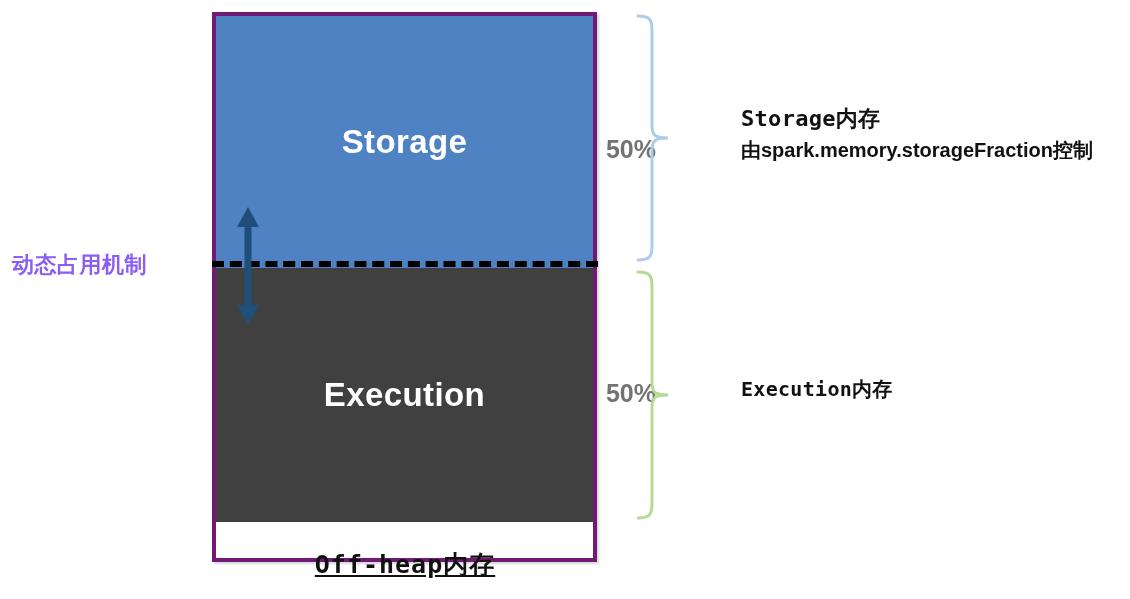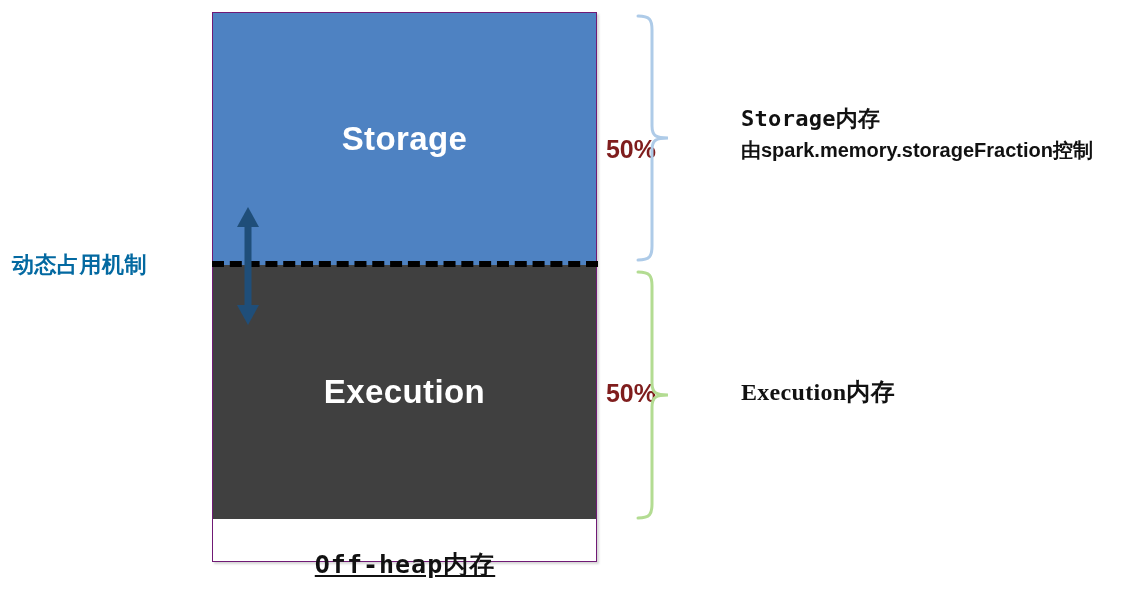--- a/index.html
+++ b/index.html
@@ -21,21 +21,21 @@
   }
 
   
   .mem-block {
     position: absolute;
     left: 212px;
     top: 12px;
     width: 385px;
     height: 550px;
     box-sizing: border-box;
-    border: 1px solid #701a75;
+    border: 4px solid #701a75;
     box-shadow: 2px 2px 2px rgba(0,0,0,0.16);
   }
   .seg {
     position: absolute;
     left: 0;
     width: 100%;
     display: flex;
     align-items: center;
     justify-content: center;
   }
@@ -77,21 +77,21 @@
   }
 
   
   .left-caption {
     position: absolute;
     left: 12px;
     top: 250px;
     width: 190px;
     font-size: 22px;
     font-weight: bold;
-    color: #0369a1;
+    color: #8b5cf6;
     letter-spacing: 0.5px;
   }
 
   
   .bottom-caption {
     position: absolute;
     left: 212px;
     top: 548px;
     width: 386px;
     text-align: center;
@@ -104,21 +104,21 @@
   }
 
   
   .pct {
     position: absolute;
     left: 600px;
     width: 62px;
     text-align: center;
     font-size: 25px;
     font-weight: bold;
-    color: #7f1d1d;
+    color: #737373;
   }
   .pct-storage   { top: 135px; }
   .pct-execution { top: 379px; }
 
   
   .brace {
     position: absolute;
     left: 636px;
   }
   .brace-storage   { top: 14px;  width: 40px; height: 248px; }
@@ -142,21 +142,21 @@
     font-size: 20px;
     font-weight: bold;
     color: #111111;
     white-space: nowrap;
     margin-top: 3px;
   }
   .ann-line.indent { padding-left: 22px; }
 
   .ann-storage   { top: 104px; }
   .ann-execution { top: 376px; }
-  .ann-execution .ann-title { font-size: 24px; font-family: Liberation Serif, serif; }
+  .ann-execution .ann-title { font-size: 20px; }
 </style>
 </head>
 <body>
 
 <div id="canvas">
 
   <div class="mem-block">
 
     <div class="seg seg-storage">
       <span class="seg-label">Storage</span>

